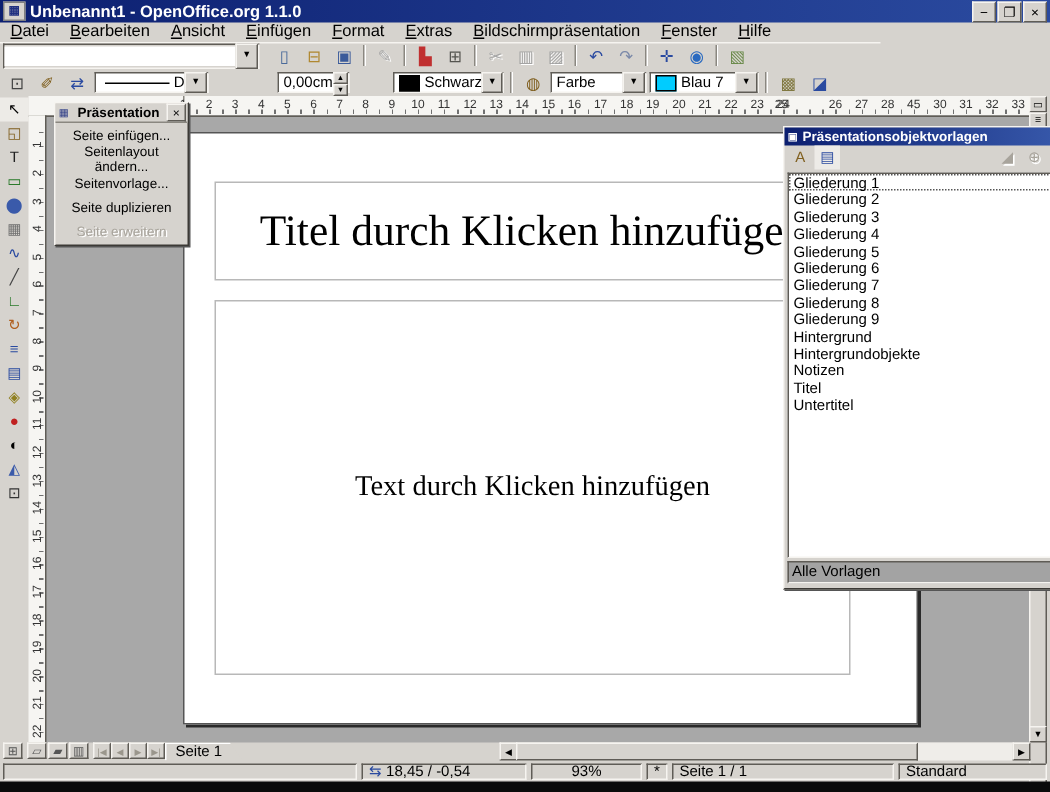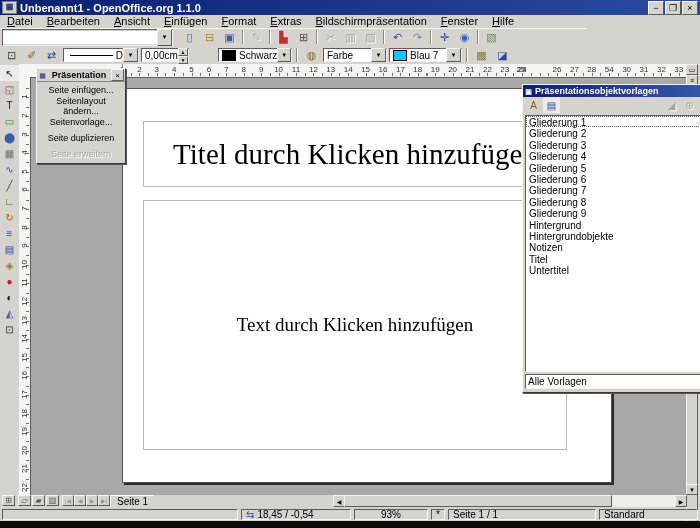--- a/index.html
+++ b/index.html
@@ -80,21 +80,21 @@
     background:linear-gradient(90deg,#0c1f70,#3a5cae);color:#fff;font-weight:bold;font-size:9px;padding:0 1px;}
   #stylist .stitle .txt{flex:1;white-space:nowrap;overflow:hidden;}
   #stylist .stoolbar{height:16px;display:flex;align-items:center;gap:1px;padding:0 2px;}
   #stylist .stoolbar .spring{flex:1;}
   .stb{width:15px;height:14px;display:flex;align-items:center;justify-content:center;font-size:10px;border:1px solid transparent;}
   .stb.dis{color:#a8a49c;text-shadow:1px 1px 0 #fff;}
   #stylelist{position:absolute;left:2px;right:2px;top:30px;bottom:20px;background:#fff;overflow:hidden;}
   .sitem{height:11.4px;line-height:11.4px;font-size:10px;padding-left:2px;border:1px dotted transparent;box-sizing:border-box;white-space:nowrap;}
   .sitem.sel{border:1px dotted #555;}
   #stylist .filter{position:absolute;left:2px;right:2px;bottom:3px;height:15px;display:flex;}
-  #stylist .filter .val{flex:1;background:#ffffff;font-size:10px;padding:1px 2px;}
+  #stylist .filter .val{flex:1;background:#a3a3a3;font-size:10px;padding:1px 2px;}
   
   #rightcol{left:686px;top:64px;width:12px;height:431px;}
   .viewbtn{width:12px;height:11px;display:flex;align-items:center;justify-content:center;font-size:7px;box-sizing:border-box;}
   .sbtrack{position:absolute;left:0;width:12px;background:#efede9;}
   .sbthumb{position:absolute;left:0;width:12px;box-sizing:border-box;}
   .sbarrow{position:absolute;left:0;width:12px;height:11px;display:flex;align-items:center;justify-content:center;font-size:6px;box-sizing:border-box;}
   
   #tabrow{left:0;top:495px;width:700px;height:12px;display:flex;align-items:flex-start;}
   .modebtn{width:13px;height:11px;display:flex;align-items:center;justify-content:center;font-size:8px;box-sizing:border-box;color:#555;}
   .navbtn{width:12px;height:11px;display:flex;align-items:center;justify-content:center;font-size:6px;color:#9a968c;box-sizing:border-box;}
@@ -164,21 +164,21 @@
     <span id="obj-left" style="display:flex;gap:1px;">
         <span class="tbtn" style="color: rgb(68, 68, 68);">⊡</span>
         <span class="tbtn" style="color: rgb(128, 96, 32);">✐</span>
         <span class="tbtn" style="color: rgb(42, 74, 160);">⇄</span>
       </span>
     <span class="field sunken" style="width:76px;">
       <span class="lineprev"></span>
       <span>D</span>
       <span class="drop raised" style="height:12px;">▼</span>
     </span>
-    <span class="field sunken" style="width:48px;">
+    <span class="field sunken" style="width:48px;margin-left:44px;">
       <span style="flex:1;">0,00cm</span>
       <span class="spin">
           <span class="raised">▲</span>
           <span class="raised">▼</span>
         </span>
     </span>
     <span class="field sunken" style="width:74px;margin-left:27px;">
       <span class="swatch" id="lineswatch" style="background: rgb(0, 0, 0);"></span>
       <span style="flex:1;">Schwarz</span>
       <span class="drop raised" style="height:12px;">▼</span>
@@ -247,21 +247,21 @@
       <span class="num" style="left: 416.2px;">19</span>
       <span class="num" style="left: 433.6px;">20</span>
       <span class="num" style="left: 451px;">21</span>
       <span class="num" style="left: 468.4px;">22</span>
       <span class="num" style="left: 485.8px;">23</span>
       <span class="num" style="left: 503.2px;">24</span>
       <span class="num" style="left: 502px;">25</span>
       <span class="num" style="left: 538px;">26</span>
       <span class="num" style="left: 555.4px;">27</span>
       <span class="num" style="left: 572.8px;">28</span>
-      <span class="num" style="left: 590.2px;">54</span>
+      <span class="num" style="left: 590.2px;">45</span>
       <span class="num" style="left: 607.6px;">30</span>
       <span class="num" style="left: 625px;">31</span>
       <span class="num" style="left: 642.4px;">32</span>
       <span class="num" style="left: 659.8px;">33</span>
     </div>
   <div id="vruler" class="abs">
     <span class="ticks"></span>
   <span class="num" style="top: 15.3px;">1</span>
       <span class="num" style="top: 33.9px;">2</span>
       <span class="num" style="top: 52.5px;">3</span>

